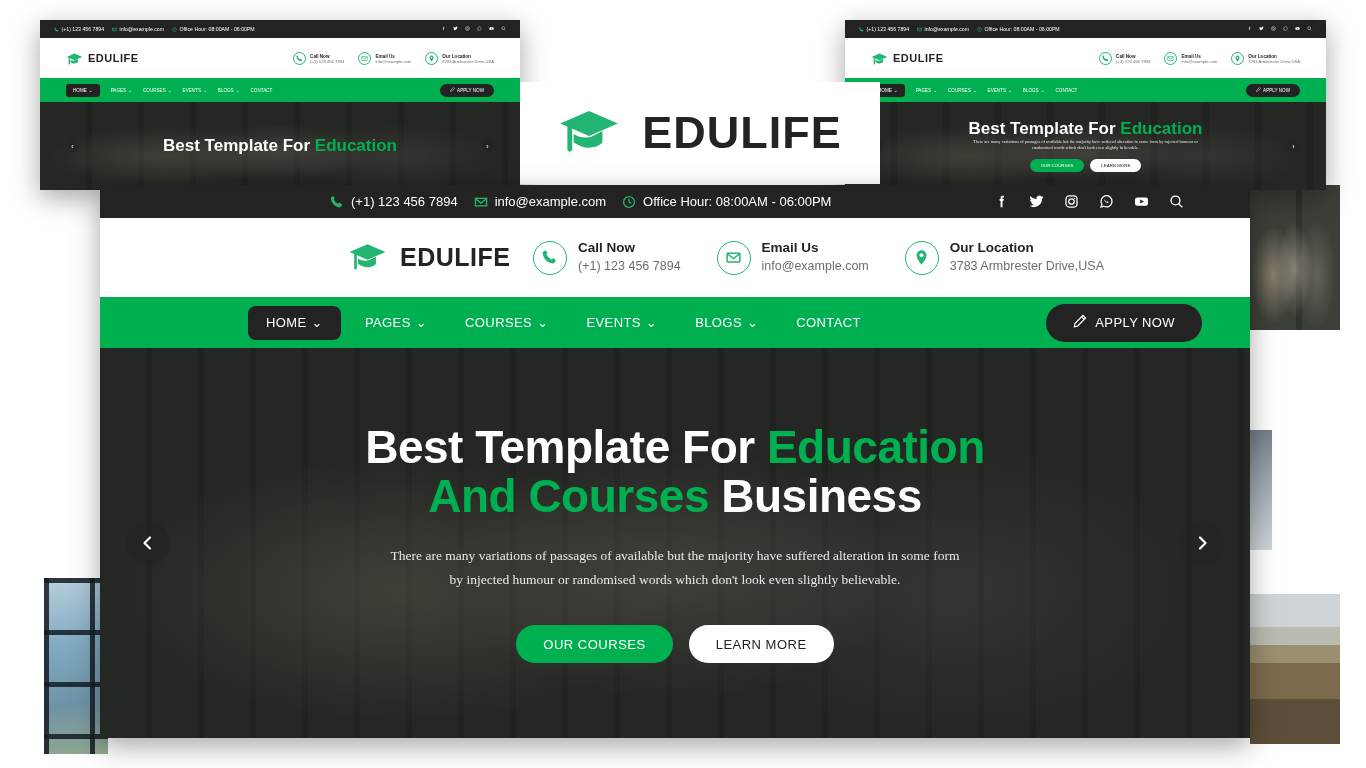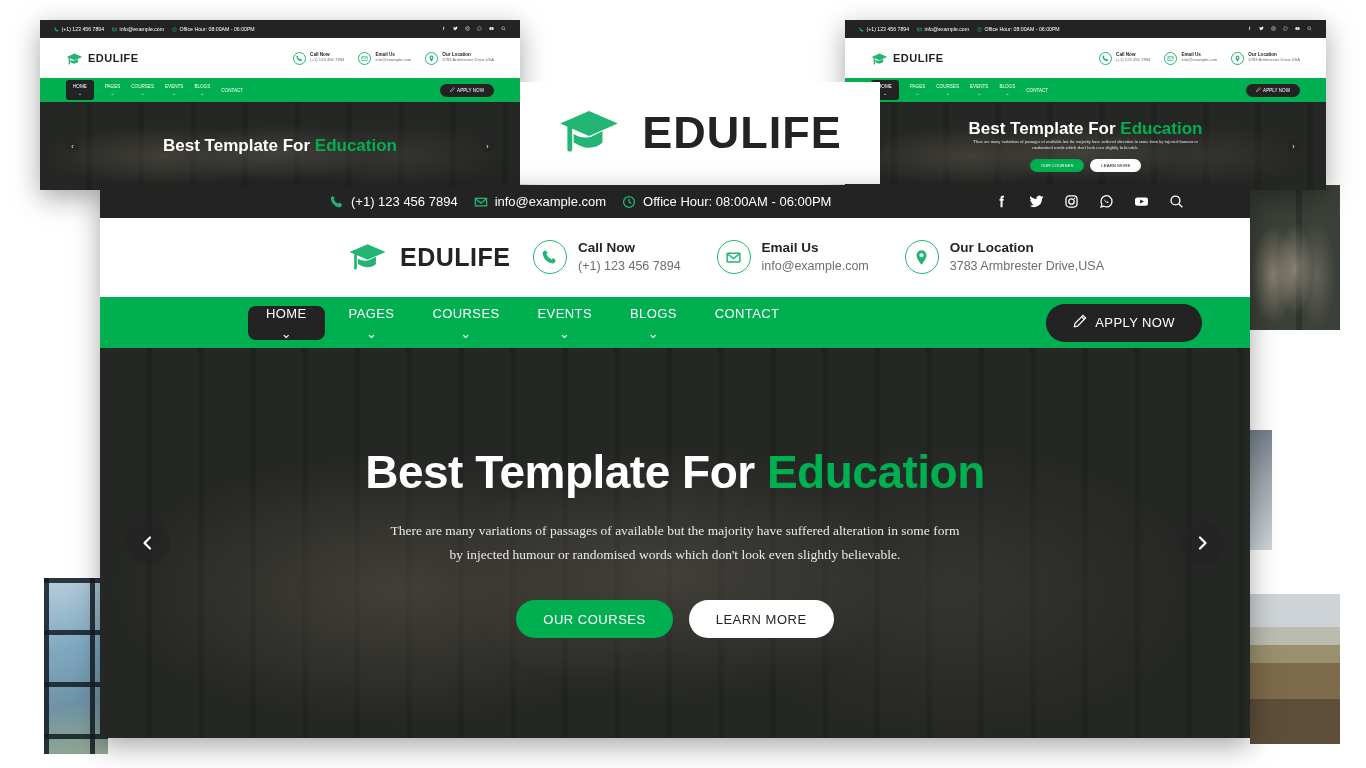--- a/index.html
+++ b/index.html
@@ -42,29 +42,29 @@
   .topbar-left { display:flex; align-items:center; }
   .topbar-right { display:flex; align-items:center; margin-left:auto; }
   .tb-item { display:flex; align-items:center; white-space:nowrap; }
   .tb-ico { color:#22b573; display:inline-flex; align-items:center; }
   .tb-ico svg { display:block; }
 
   .midbar { background:#ffffff; display:flex; align-items:center; }
   .brand { display:flex; align-items:center; }
   .brand-name { font-weight:bold; color:#232323; letter-spacing:.5px; }
   .infos { display:flex; align-items:center; margin-left:auto; }
-  .info { display:flex; align-items:flex-start; }
+  .info { display:flex; align-items:flex-end; }
   .info-ring { border-radius:50%; border-style:solid; border-color:#22b573; display:flex; align-items:center; justify-content:center; color:#22b573; flex:none; }
   .info-txt { line-height:1.25; }
   .info-title { color:#232323; font-weight:bold; }
   .info-sub { color:#6d6d6d; }
 
   .navbar { background:#00b050; display:flex; align-items:center; position:relative; }
   .navlist { display:flex; align-items:center; }
-  .navitem { color:#ffffff; white-space:nowrap; display:flex; align-items:center;flex-direction:column; }
+  .navitem { color:#ffffff; white-space:nowrap; display:flex; align-items:center; }
   .navitem.active { background:#232323; border-radius:8px; }
   .caret { display:inline-block; }
   .applybtn { background:#232323; color:#fff; border-radius:999px; display:flex; align-items:center; justify-content:center; margin-left:auto; white-space:nowrap; }
 
   .hero { position:relative; overflow:hidden; }
   .hero-inner { position:relative; width:100%; height:100%; display:flex; flex-direction:column; align-items:center; justify-content:center; text-align:center; }
   .hero-h1 { color:#ffffff; font-weight:bold; line-height:1.08; }
   .hero-h1 .g { color:#00b050; }
   .hero-p { color:#e9e9e9;font-family:Liberation Serif, serif; }
   .hero-btns { display:flex; align-items:center; }
@@ -622,20 +622,21 @@
             </svg></span>
         <span>APPLY NOW</span>
       </span>
     </div>
 
     <div class="hero photo-campus">
       <div class="dim-overlay"></div>
       <div class="hero-inner">
         <div class="hero-h1">
           <div><span>Best Template For </span><span class="g">Education</span></div>
+          <div><span class="g">And Courses </span><span>Business</span></div>
         </div>
         <div class="hero-p">There are many variations of passages of available but the majority have suffered alteration in some form by injected humour or randomised words which don't look even slightly believable.</div>
         <div class="hero-btns">
           <span class="btn-primary">OUR COURSES</span>
           <span class="btn-ghost">LEARN MORE</span>
         </div>
       </div>
       <span class="arrow arrow-left">
         <svg viewBox="0 0 16 16" fill="none" stroke="#fff" stroke-width="2.2" stroke-linecap="round" stroke-linejoin="round">
             <path d="M10 2.5L4.5 8l5.5 5.5"></path>

